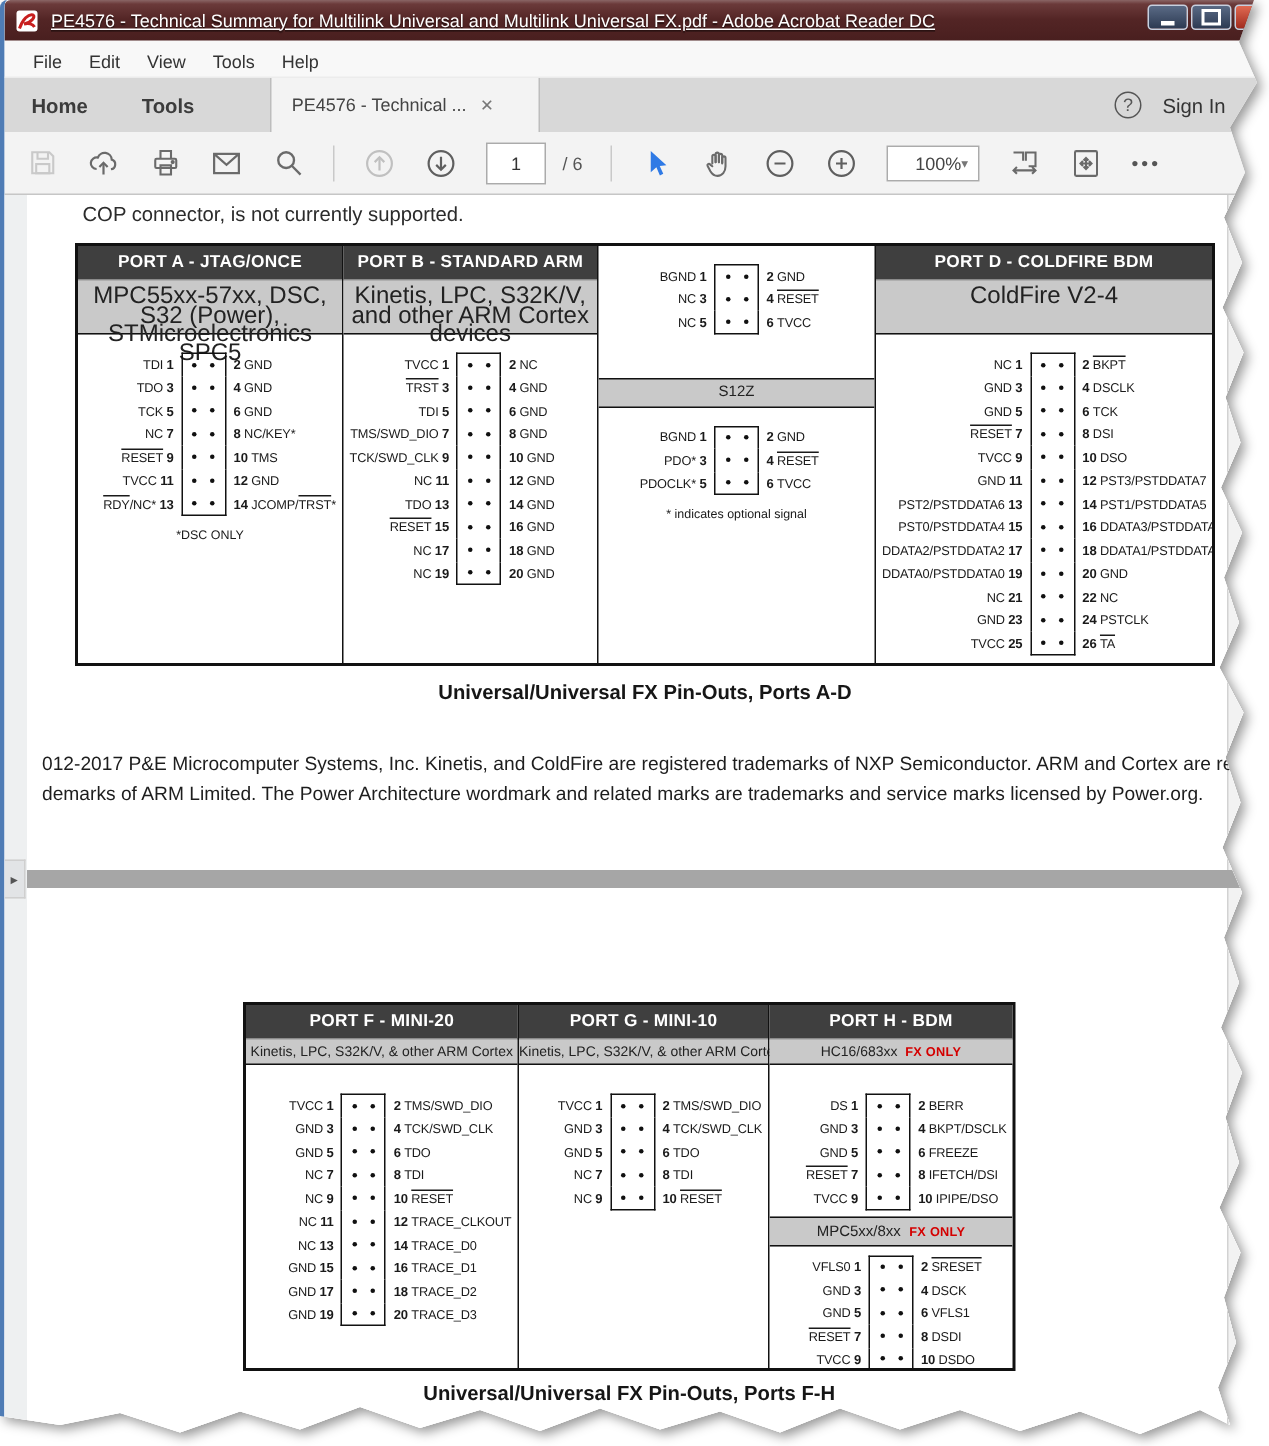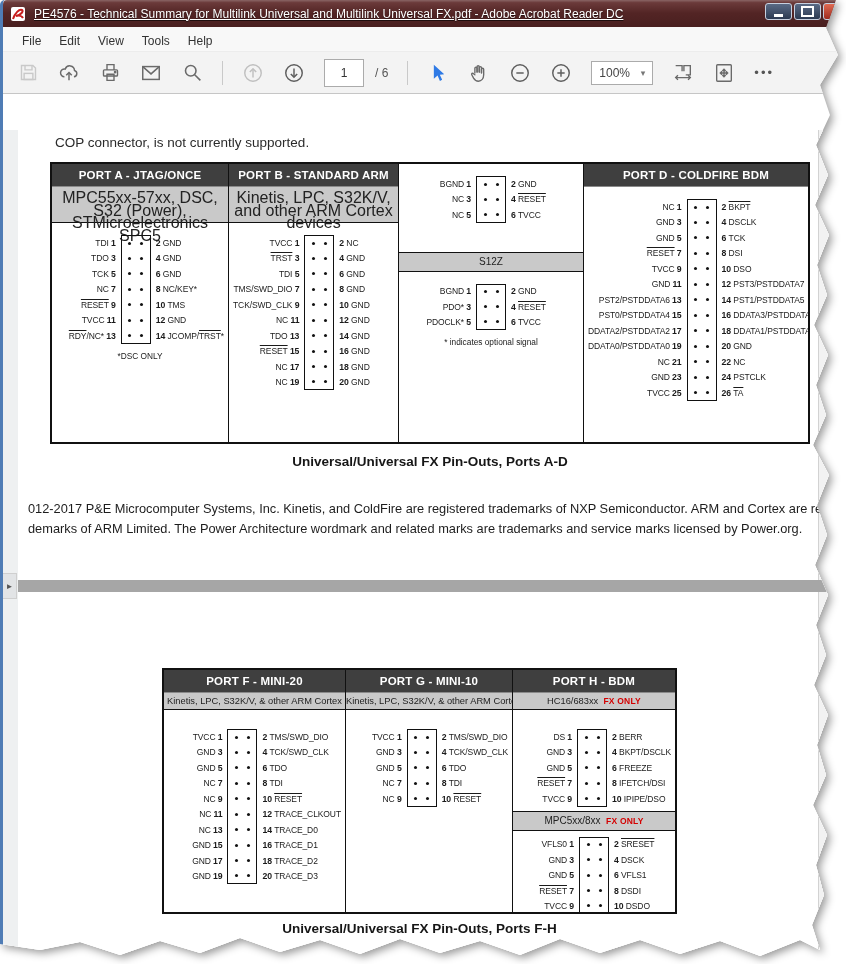--- a/index.html
+++ b/index.html
@@ -31,21 +31,21 @@
   .doctab .x{color:#777;font-size:11px;}
   .tab-right{position:absolute;right:0;top:0;height:36px;display:flex;align-items:center;gap:14px;padding-right:8px;left:740px;}
   .helpcirc{width:18px;height:18px;border:1.5px solid #555;border-radius:50%;color:#555;font-size:12px;display:flex;align-items:center;justify-content:center;box-sizing:border-box;}
   .signin{font-size:13.5px;color:#333;white-space:nowrap;}
   
   .toolbar{height:42px;background:#f3f3f3;border-bottom:1px solid #c6c6c6;display:flex;align-items:center;padding-left:14px;gap:19px;box-sizing:border-box;}
   .tico{width:22px;height:22px;display:flex;align-items:center;justify-content:center;flex:0 0 auto;}
   .tsep{width:1px;height:24px;background:#c9c9c9;flex:0 0 auto;}
   .pageinput{width:34px;height:24px;border:1px solid #ababab;background:#fff;text-align:center;font-size:12px;color:#333;font-family:"Liberation Sans",sans-serif;}
   .pagetotal{font-size:12px;color:#555;margin-left:-8px;}
-  .zoombox{width:62px;height:24px;border:1px solid #ababab;background:#fff;display:flex;align-items:center;justify-content:space-between;padding:0 7px;box-sizing:border-box;font-size:12px;color:#444;}
+  .zoombox{width:62px;height:24px;border:1px solid #ababab;background:#fff;display:flex;align-items:center;justify-content:flex-end;padding:0 7px;box-sizing:border-box;font-size:12px;color:#444;}
   .zoombox .arr{font-size:9px;color:#777;}
   .more{font-size:13px;color:#555;letter-spacing:2px;}
   
   .docarea{position:absolute;top:130px;left:0;right:0;bottom:0;background:#fff;}
   .navstrip{position:absolute;left:0;top:0;bottom:0;width:15px;background:#eef0f1;}
   .navhandle{position:absolute;left:0;top:443px;width:14px;height:26px;background:#e2e4e6;border:1px solid #cfcfcf;border-left:none;display:flex;align-items:center;justify-content:center;font-size:8px;color:#555;box-sizing:border-box;}
   .pagebody{position:absolute;left:15px;right:0;top:0;bottom:0;background:#fff;}
   .scrolltrack{position:absolute;left:800px;top:0;bottom:0;width:46px;background:#f2f2f2;border-left:1px solid #d2d2d2;}
   .pagesep{position:absolute;left:0;right:0;top:450px;height:12px;background:#a6a6a6;z-index:4;}
   .introline{position:absolute;left:37px;top:5px;font-size:13.5px;color:#2b2b2b;}
@@ -105,20 +105,32 @@
   </div>
 
   <div class="menubar">
     <span class="mitem">File</span>
     <span class="mitem">Edit</span>
     <span class="mitem">View</span>
     <span class="mitem">Tools</span>
     <span class="mitem">Help</span>
   </div>
 
+  <div class="tabbar">
+    <span class="ribbontab">Home</span>
+    <span class="ribbontab">Tools</span>
+    <span class="doctab">
+      <span>PE4576 - Technical ...</span>
+      <span class="x">✕</span>
+    </span>
+    <span class="tab-right">
+      <span class="helpcirc">?</span>
+      <span class="signin">Sign In</span>
+    </span>
+  </div>
 
   <div class="toolbar">
     <span class="tico">
       <svg width="21" height="21" viewBox="0 0 24 24" fill="none" stroke="#c9c9c9" stroke-width="1.6">
             <path d="M4 4h13l3 3v13H4z"></path>
             <path d="M8 4v5h8V4"></path>
             <rect x="7" y="13" width="10" height="7"></rect>
           </svg>
     </span>
     <span class="tico">
@@ -381,20 +393,21 @@
                     <span class="dot"></span>
                     <span class="dot"></span>
                   </div>
                   <div class="rp"><b>6</b>&nbsp;TVCC</div>
                 </div>
                 <div class="note">* indicates optional signal</div>
               </div>
         </div>
         <div class="port" style="width:225px">
           <div class="hd">PORT D - COLDFIRE BDM</div>
+          <div class="sub">ColdFire V2-4</div>
           <div class="bd">
                 <div class="pingrid">
                   <div class="lp">NC&nbsp;<b>1</b></div>
                   <div class="dc first">
                     <span class="dot"></span>
                     <span class="dot"></span>
                   </div>
                   <div class="rp"><b>2</b>&nbsp;<span class="ov">BKPT</span></div>
                   <div class="lp">GND&nbsp;<b>3</b></div>
                   <div class="dc">

